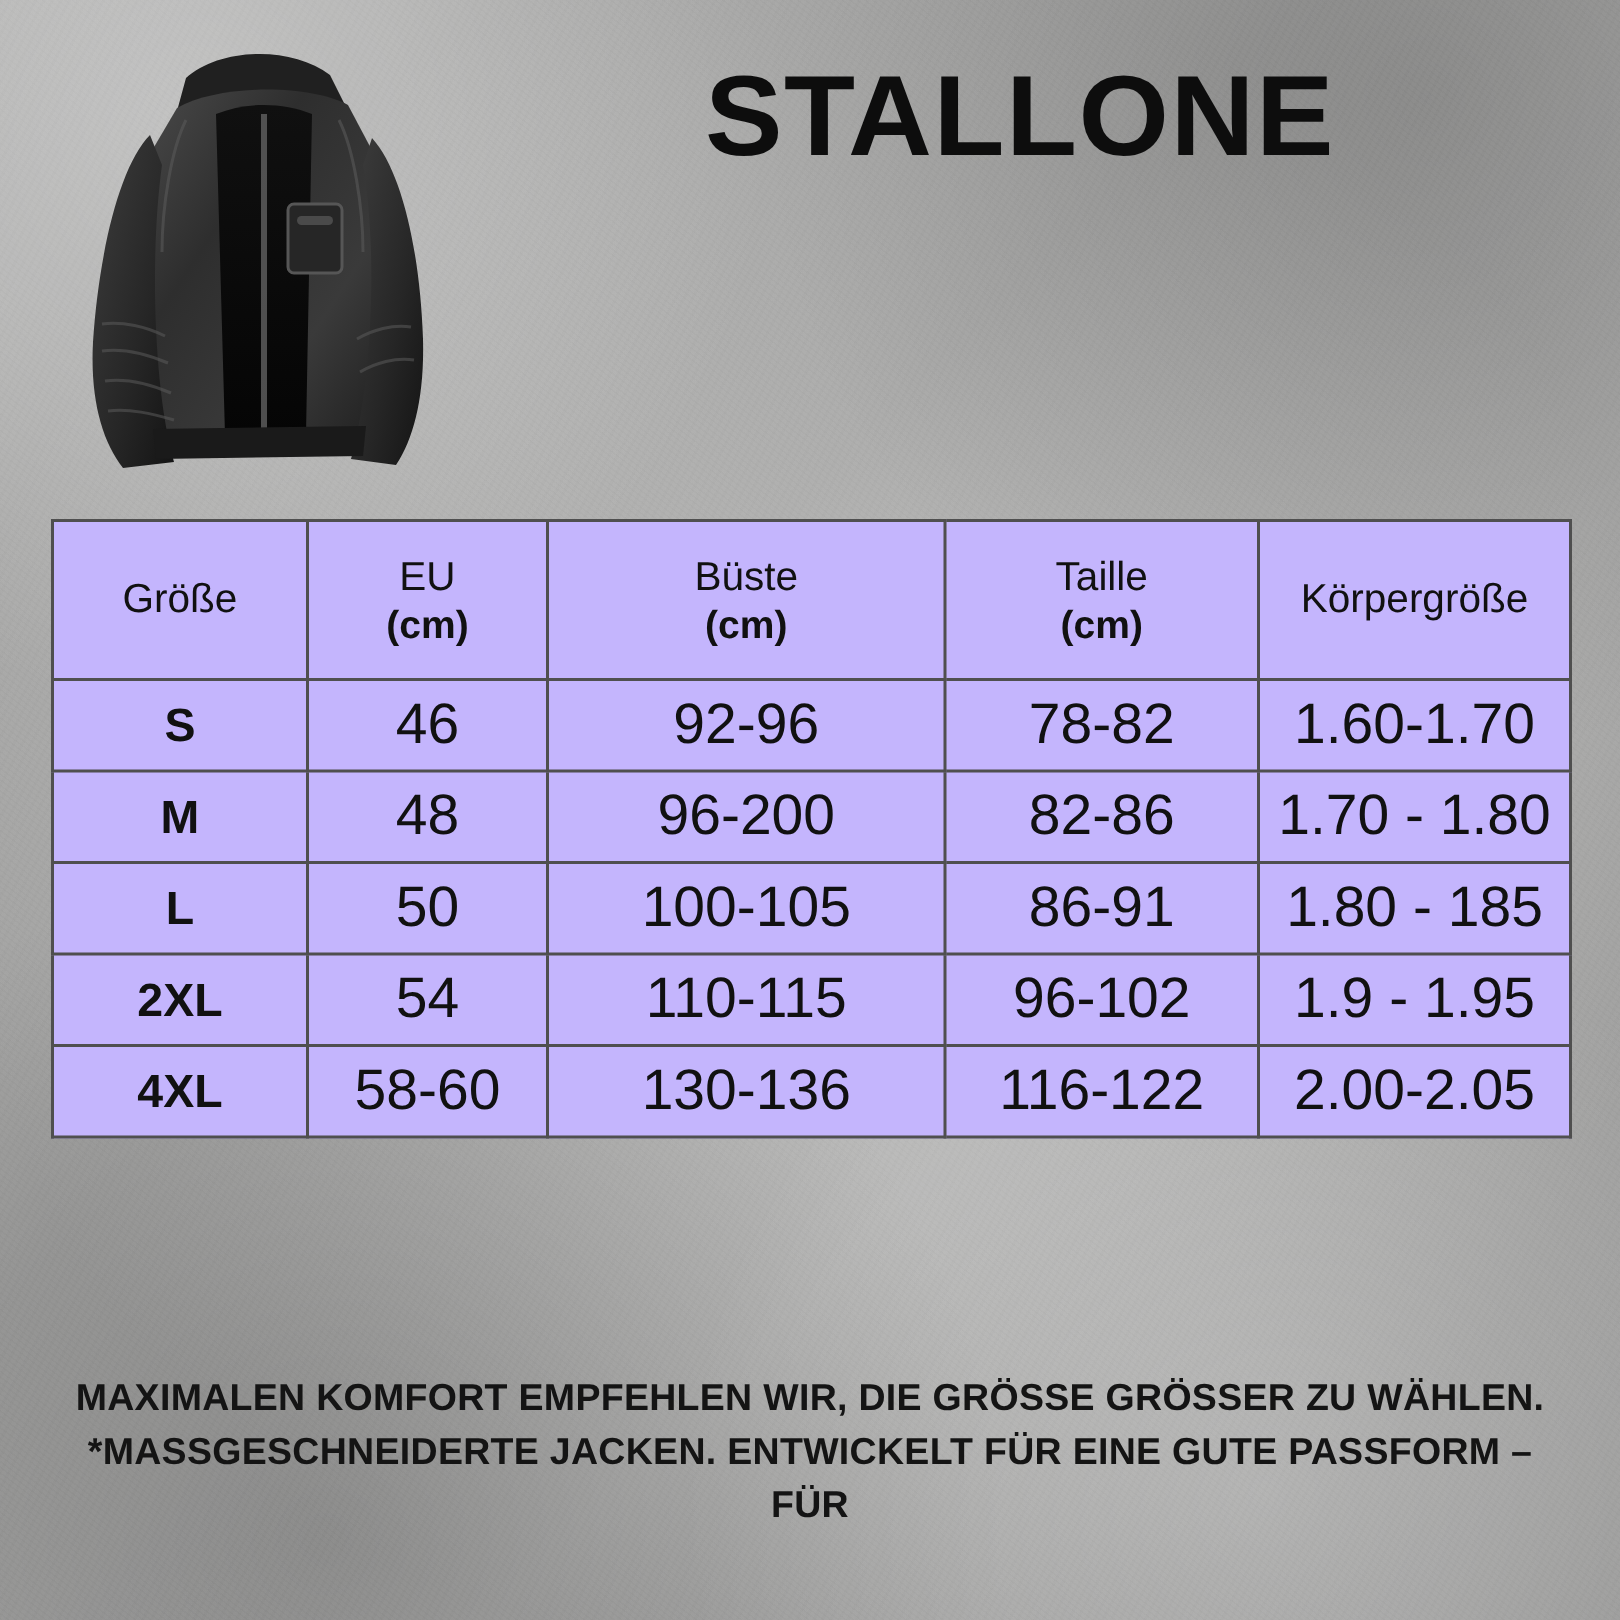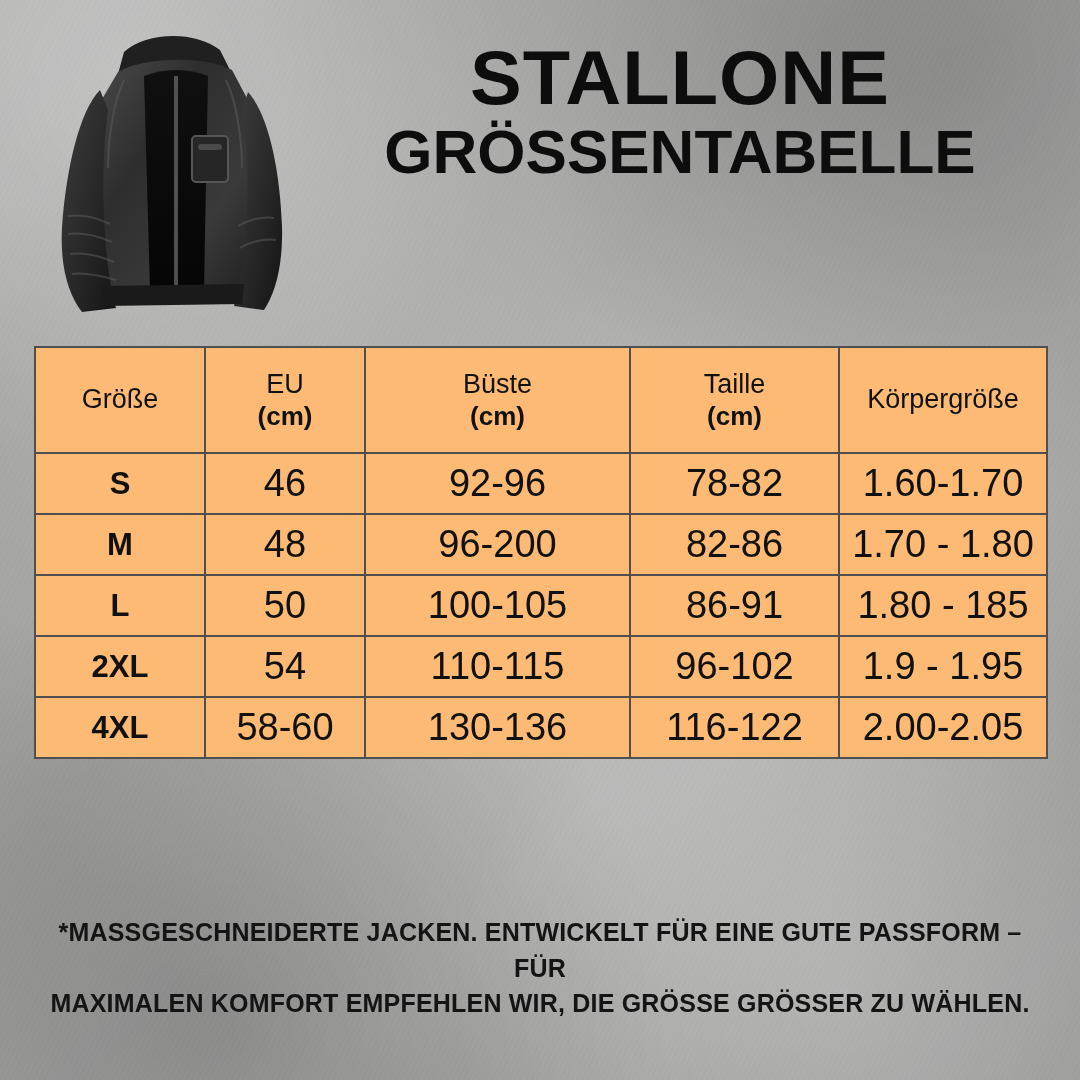--- a/index.html
+++ b/index.html
@@ -92,21 +92,21 @@
   
   .table-wrap {
     position: absolute;
     left: 34px;
     top: 346px;
     width: 1012px;
   }
   table.size-table {
     width: 1012px;
     border-collapse: collapse;
-    background: #fdba74;
+    background: #c4b5fd;
     table-layout: fixed;
   }
   table.size-table td,
   table.size-table th {
     border: 2px solid #4f4f4f;
     text-align: center;
     color: #111;
     font-weight: normal;
   }
   thead th {
@@ -211,21 +211,20 @@
           <path d="M96 62 C86 82 80 120 80 150"></path>
           <path d="M198 62 C208 82 214 120 214 150"></path>
         </g>
 
         <path d="M74 268 L216 266 L214 286 L76 288 Z" fill="#1a1a1a"></path>
       </svg>
     </div>
 
     <div class="titles">
       <div class="title-main">STALLONE</div>
-      <div class="title-third">GRÖSSENTABELLE</div>
     </div>
   </div>
 
   <div class="table-wrap">
     <table class="size-table">
       <colgroup>
         <col class="c1">
           <col class="c2">
           <col class="c3">
           <col class="c4">
@@ -287,16 +286,16 @@
           <td>58-60</td>
           <td>130-136</td>
           <td>116-122</td>
           <td>2.00-2.05</td>
         </tr>
       </tbody>
     </table>
   </div>
 
   <div class="footnote">
+    <div>MAXIMALEN KOMFORT EMPFEHLEN WIR, DIE GRÖSSE GRÖSSER ZU WÄHLEN.</div>
     <div>*MASSGESCHNEIDERTE JACKEN. ENTWICKELT FÜR EINE GUTE PASSFORM – FÜR</div>
-    <div>MAXIMALEN KOMFORT EMPFEHLEN WIR, DIE GRÖSSE GRÖSSER ZU WÄHLEN.</div>
   </div>
 </div>
 
 </body></html>

